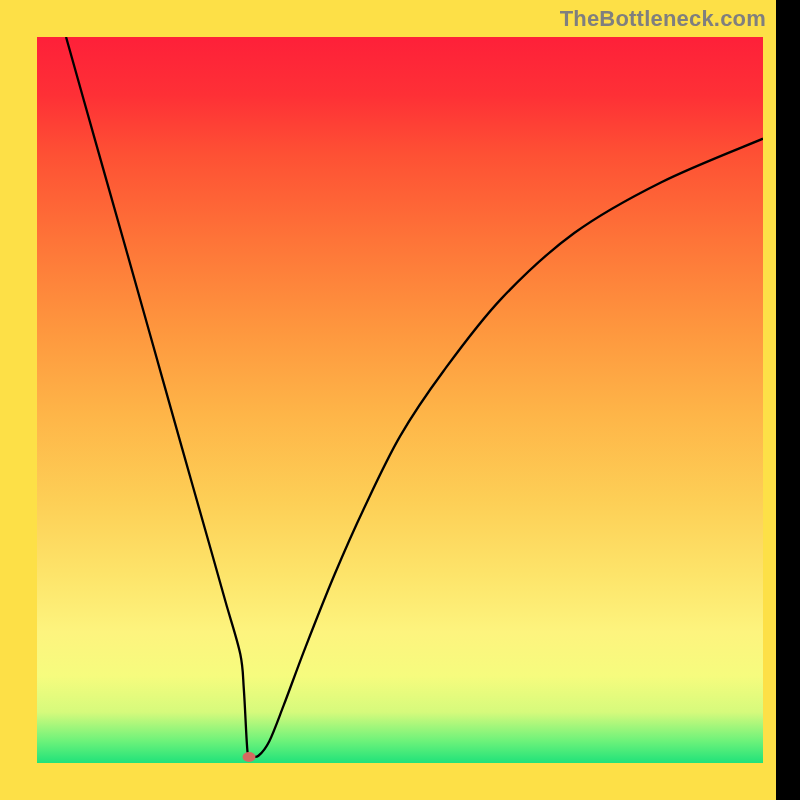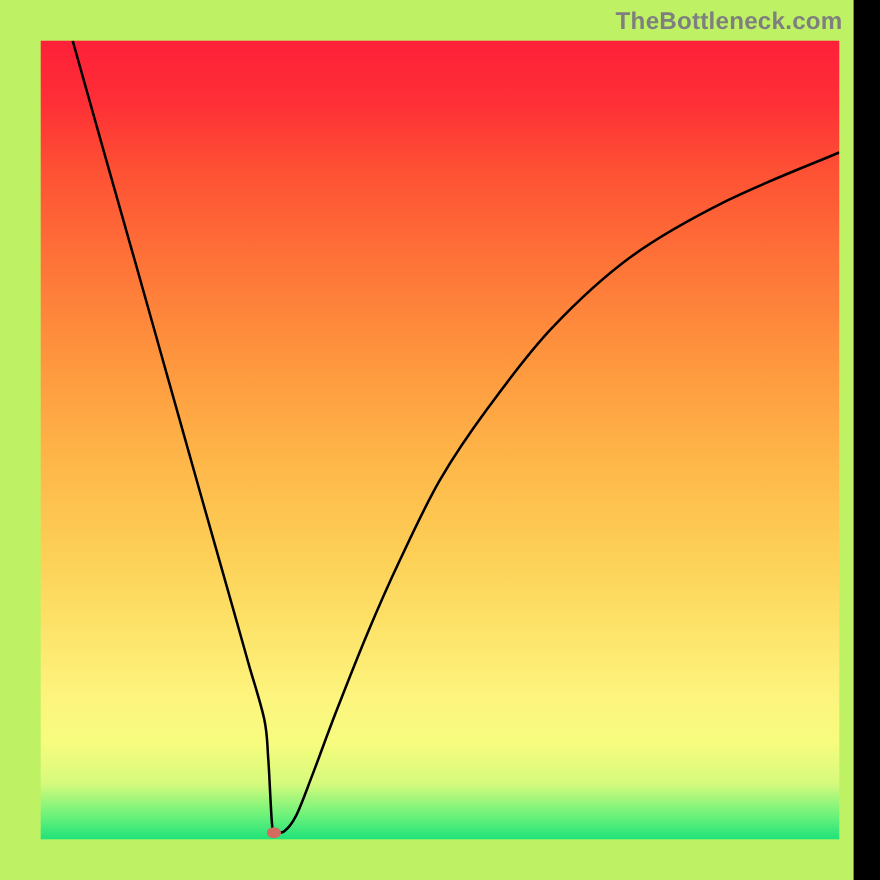--- a/index.html
+++ b/index.html
@@ -8,21 +8,21 @@
     width: 800px;
     height: 800px;
     background: #000;
     font-family: Arial, Helvetica, sans-serif;
     overflow: hidden;
   }
   .frame {
     position: relative;
     width: 776px;
     height: 800px;
-    background: #bef264;
+    background: #fde047;
   }
   .plot-area {
     position: absolute;
     left: 37px;
     top: 37px;
     width: 726px;
     height: 726px;
     background: linear-gradient(to top,
       #20e27a 0%,
       #6cf27a 3%,

